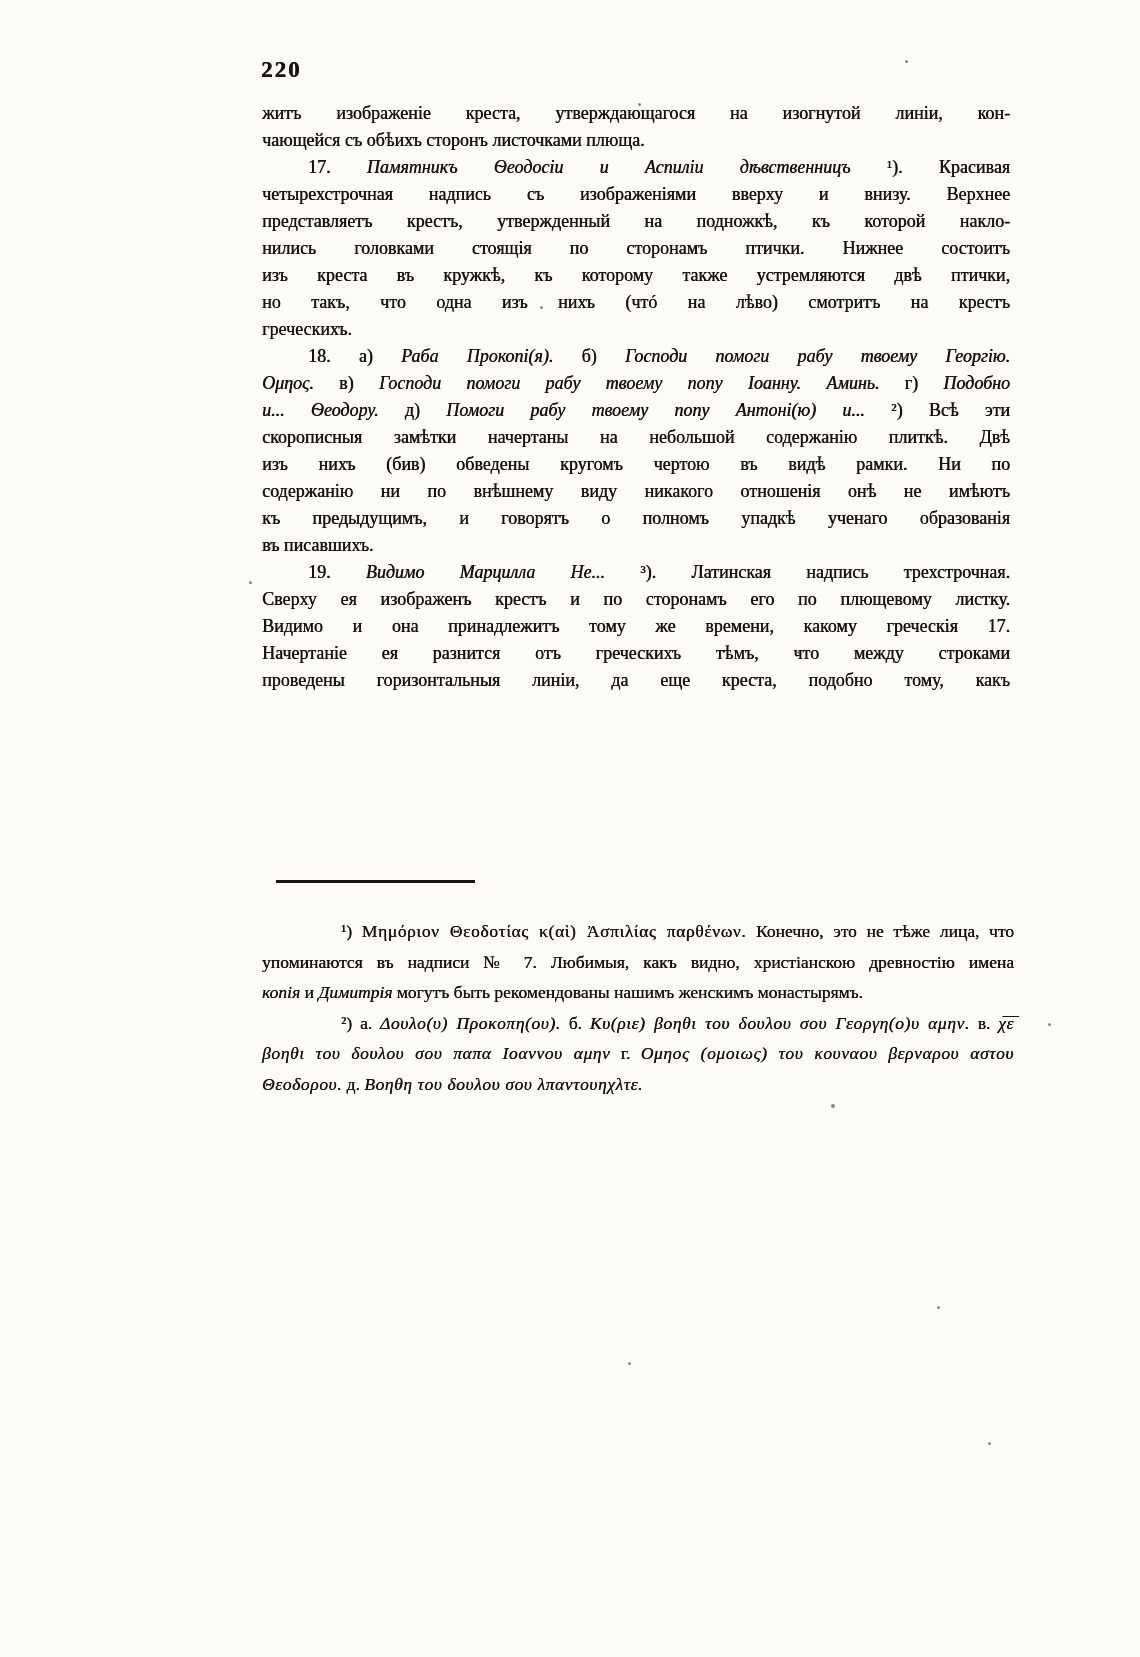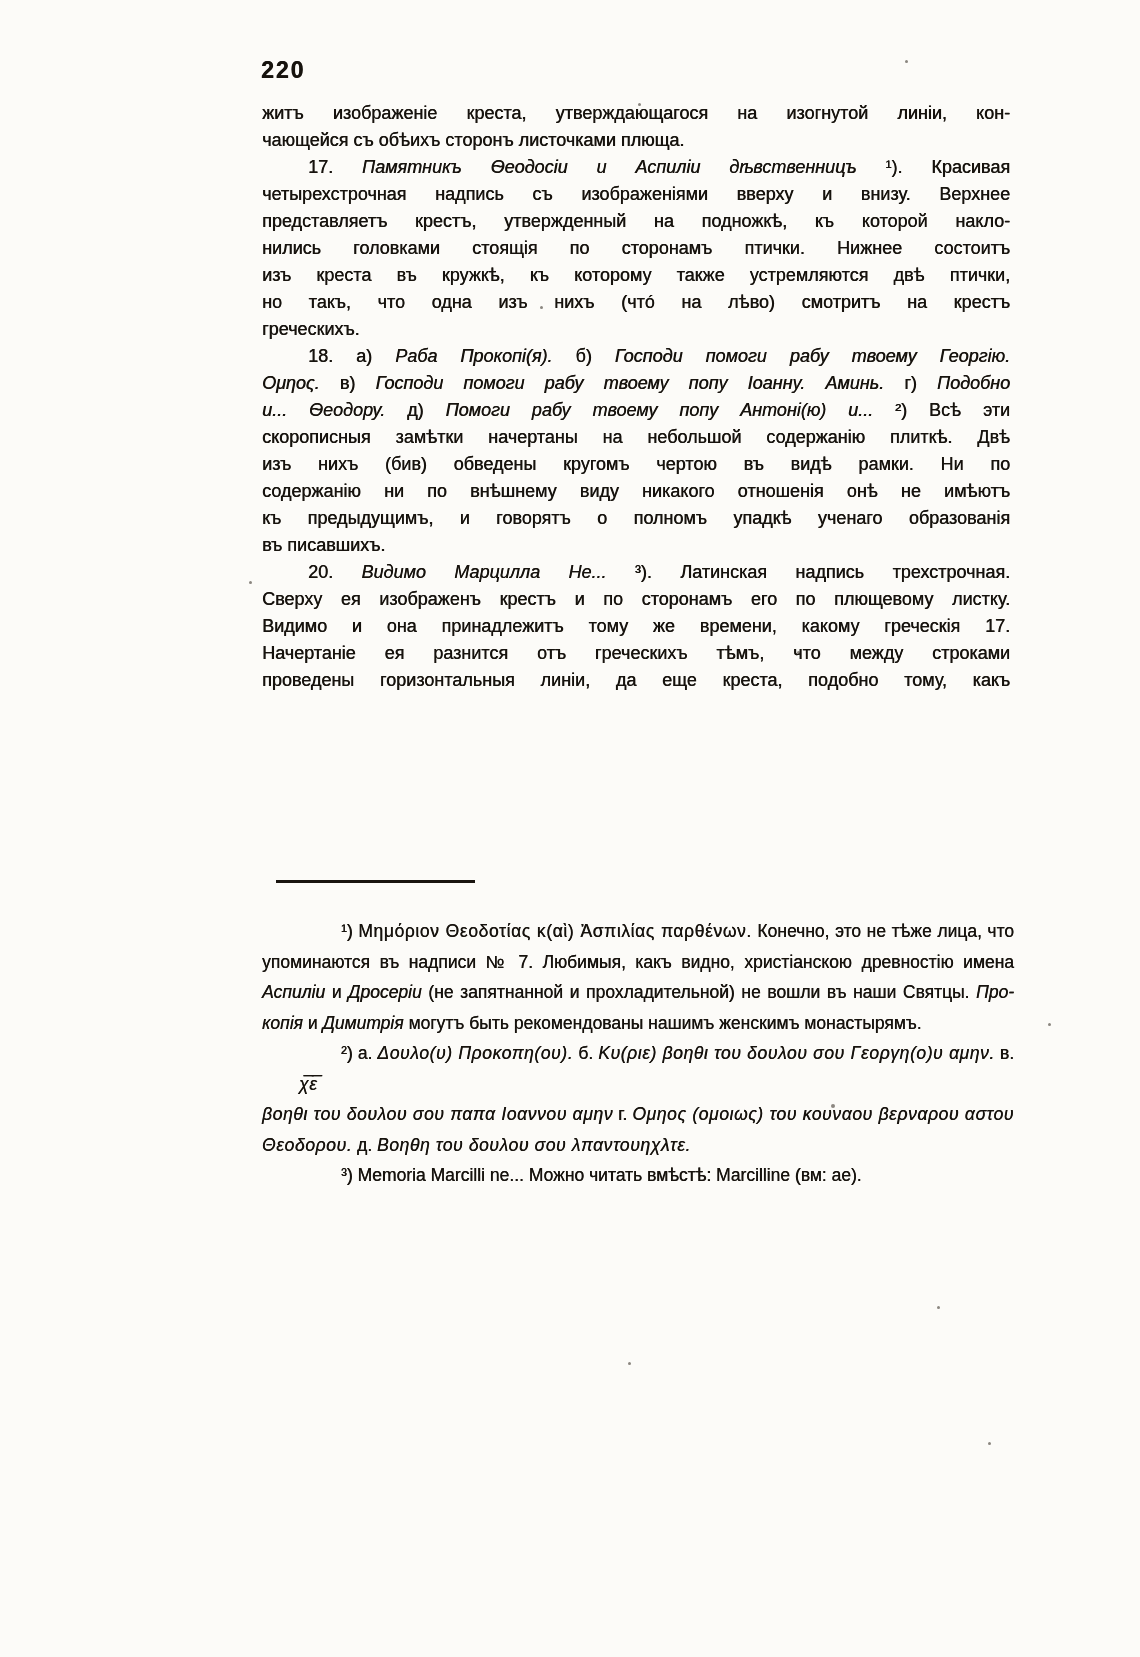--- a/index.html
+++ b/index.html
@@ -1,20 +1,20 @@
 <!DOCTYPE html>
 <html><head>
 <meta charset="utf-8">
 <style>
   html,body{margin:0;padding:0;background:#e8e6e1;}
   .page{
     position:relative;
     width:1140px;height:1657px;
     background:#fcfbf8;
-    font-family:Liberation Sans, sans-serif;
+    font-family:Liberation Serif, serif;
     color:#17130e;
     overflow:hidden;
     margin:0 auto;
   }
   #page-number{
     position:absolute;left:261px;top:57px;
     font-size:23px;font-weight:bold;letter-spacing:2px;
     text-shadow:0.5px 0 0 #17130e;
   }
   #body-text{
@@ -59,36 +59,34 @@
       <div class="tl"><span>но такъ, что одна изъ нихъ (чтó на лѣво) смотритъ на крестъ</span></div>
       <div class="tl end"><span>греческихъ.</span></div>
       <div class="tl ind"><span>18. а) </span><span class="it">Раба Прокопі(я).</span><span> б) </span><span class="it">Господи помоги рабу твоему Георгію.</span></div>
       <div class="tl"><span class="it">Ομηος.</span><span> в) </span><span class="it">Господи помоги рабу твоему попу Іоанну. Аминь.</span><span> г) </span><span class="it">Подобно</span></div>
       <div class="tl"><span class="it">и... Ѳеодору.</span><span> д) </span><span class="it">Помоги рабу твоему попу Антоні(ю) и...</span><span> ²) Всѣ эти</span></div>
       <div class="tl"><span>скорописныя замѣтки начертаны на небольшой содержанію плиткѣ. Двѣ</span></div>
       <div class="tl"><span>изъ нихъ (бив) обведены кругомъ чертою въ видѣ рамки. Ни по</span></div>
       <div class="tl"><span>содержанію ни по внѣшнему виду никакого отношенія онѣ не имѣютъ</span></div>
       <div class="tl"><span>къ предыдущимъ, и говорятъ о полномъ упадкѣ ученаго образованія</span></div>
       <div class="tl end"><span>въ писавшихъ.</span></div>
-      <div class="tl ind"><span>20. </span><span class="it">Видимо Марцилла Не...</span><span> ³). Латинская надпись трехстрочная.</span></div>
+      <div class="tl ind"><span>19. </span><span class="it">Видимо Марцилла Не...</span><span> ³). Латинская надпись трехстрочная.</span></div>
       <div class="tl"><span>Сверху ея изображенъ крестъ и по сторонамъ его по плющевому листку.</span></div>
       <div class="tl"><span>Видимо и она принадлежитъ тому же времени, какому греческія 17.</span></div>
       <div class="tl"><span>Начертаніе ея разнится отъ греческихъ тѣмъ, что между строками</span></div>
       <div class="tl"><span>проведены горизонтальныя линіи, да еще креста, подобно тому, какъ</span></div>
     </div>
   <div id="fnrule"></div>
   <div id="footnotes">
       <div class="tl ind"><span>¹) </span><span class="g">Μημόριον Θεοδοτίας κ(αὶ) Ἀσπιλίας παρθένων.</span><span> Конечно, это не тѣже лица, что</span></div>
       <div class="tl"><span>упоминаются въ надписи № 7. Любимыя, какъ видно, христіанскою древностію имена</span></div>
-      <div class="tl"><span class="it">Аспиліи</span><span> и </span><span class="it">Дросеріи</span><span> (не запятнанной и прохладительной) не вошли въ наши Святцы. </span><span class="it">Про-</span></div>
       <div class="tl end"><span class="it">копія</span><span> и </span><span class="it">Димитрія</span><span> могутъ быть рекомендованы нашимъ женскимъ монастырямъ.</span></div>
       <div class="tl ind"><span>²) а. </span><span class="gi">Δουλο(υ) Προκοπη(ου).</span><span> б. </span><span class="gi">Κυ(ριε) βοηθι του δουλου σου Γεοργη(ο)υ αμην.</span><span> в. </span><span class="gi">χ̅ε̅</span></div>
       <div class="tl"><span class="gi">βοηθι του δουλου σου παπα Ιοαννου αμην</span><span> г. </span><span class="gi">Ομηος (ομοιως) του κουναου βερναρου αστου</span></div>
       <div class="tl end"><span class="gi">Θεοδορου.</span><span> д. </span><span class="gi">Βοηθη του δουλου σου λπαντουηχλτε.</span></div>
-      <div class="tl end ind"><span>³) Memoria Marcilli ne... Можно читать вмѣстѣ: Marcilline (вм: ае).</span></div>
     </div>
 <div class="speck" style="left: 905px; top: 60px; width: 3px; height: 3px;"></div>
     <div class="speck" style="left: 638px; top: 103px; width: 3px; height: 3px;"></div>
     <div class="speck" style="left: 540px; top: 306px; width: 3px; height: 3px;"></div>
     <div class="speck" style="left: 249px; top: 581px; width: 3px; height: 3px;"></div>
     <div class="speck" style="left: 797px; top: 651px; width: 3px; height: 3px;"></div>
     <div class="speck" style="left: 1048px; top: 1023px; width: 3px; height: 3px;"></div>
     <div class="speck" style="left: 831px; top: 1104px; width: 4px; height: 4px;"></div>
     <div class="speck" style="left: 937px; top: 1306px; width: 3px; height: 3px;"></div>
     <div class="speck" style="left: 988px; top: 1442px; width: 3px; height: 3px;"></div>

